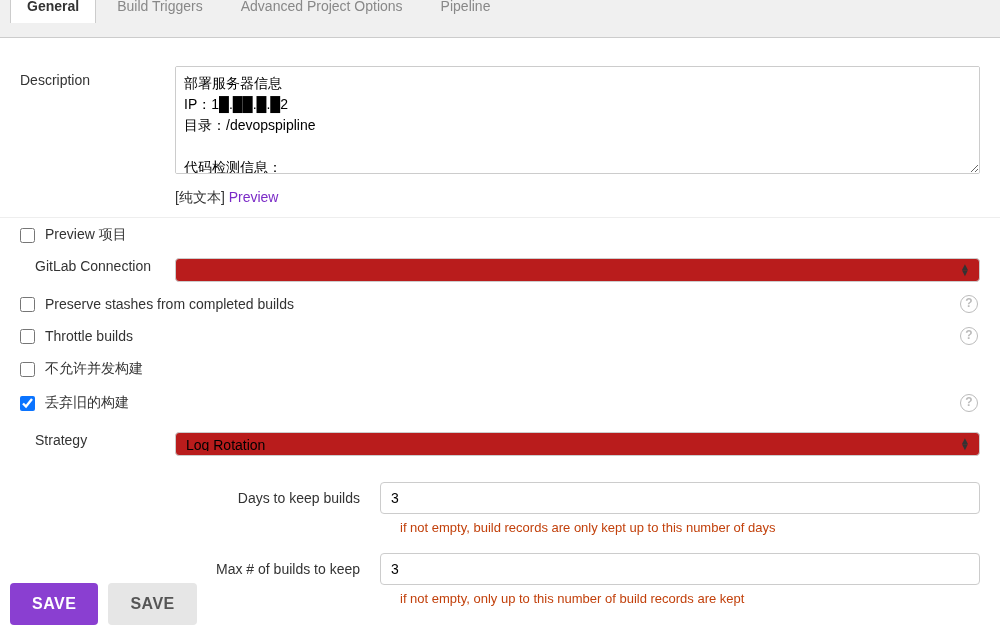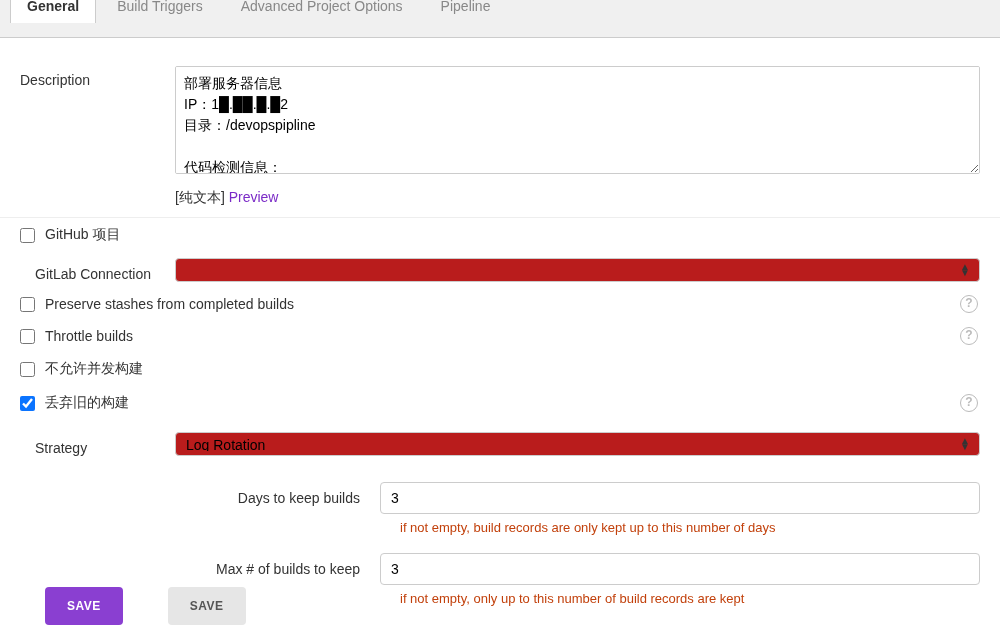--- a/index.html
+++ b/index.html
@@ -128,21 +128,21 @@
     font-size: 12px;
     line-height: 15px;
     text-align: center;
     cursor: pointer;
     font-weight: 600;
   }
 
   
   .inline-row {
     display: flex;
-    align-items: flex-end;
+    align-items: flex-start;
     padding: 6px 20px;
     position: relative;
   }
   .inline-row .inline-lbl {
     width: 155px;
     flex-shrink: 0;
     color: #333;
     font-size: 14px;
     padding-left: 20px;
   }
@@ -214,26 +214,25 @@
     bottom: 0;
     padding: 8px 10px;
     display: flex;
     gap: 10px;
     background: #fff;
   }
   .btn {
     border: none;
     border-radius: 4px;
     padding: 12px 22px;
-    font-size: 12px;
+    font-size: 16px;
     font-weight: 700;
     letter-spacing: 0.5px;
     cursor: pointer;
     font-family: inherit;
-    margin-left: 35px;
   }
   .btn-primary { background: #8a3fd1; color: #fff; }
   .btn-secondary { background: #e6e6e6; color: #555; }
 </style>
 </head>
 <body>
 
 <div class="tabs">
   <div class="tab active">General</div>
   <div class="tab">Build Triggers</div>
@@ -255,21 +254,21 @@
   </div>
   <div class="below-desc">
     <span>[纯文本]</span>
     <a>Preview</a>
   </div>
 
   <div class="chk-group">
 
     <div class="chk-row">
       <input type="checkbox" id="c-github" style="">
-      <label for="c-github">GitHub 项目</label>
+      <label for="c-github">Preview 项目</label>
     </div>
 
     <div class="inline-row nested">
       <div class="inline-lbl">GitLab Connection</div>
       <div class="select-wrap">
         <select>
           <option></option>
         </select>
         <div class="select-arrows">▲<br>▼</div>
       </div>

